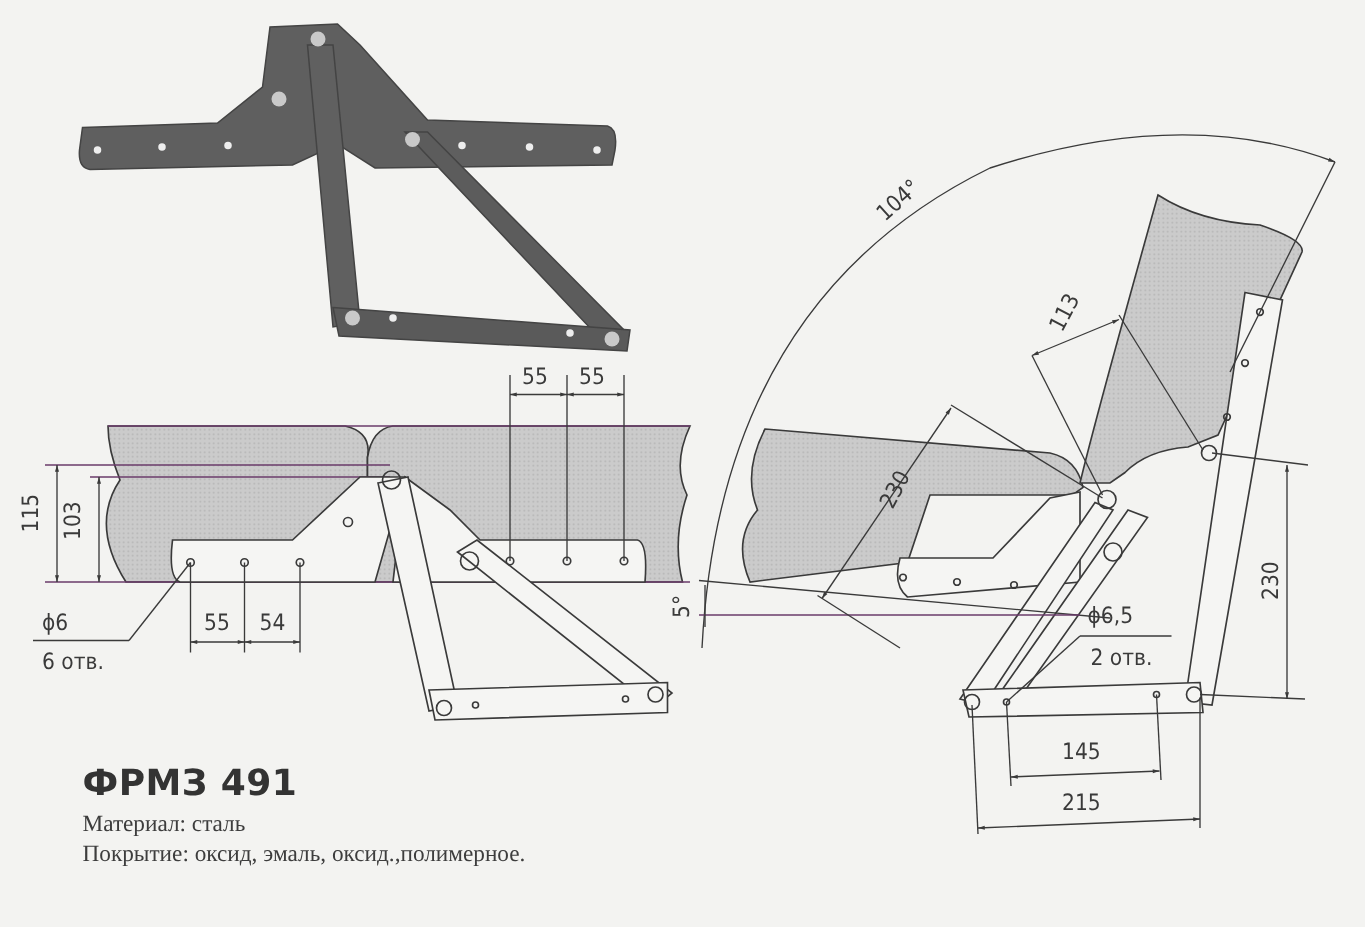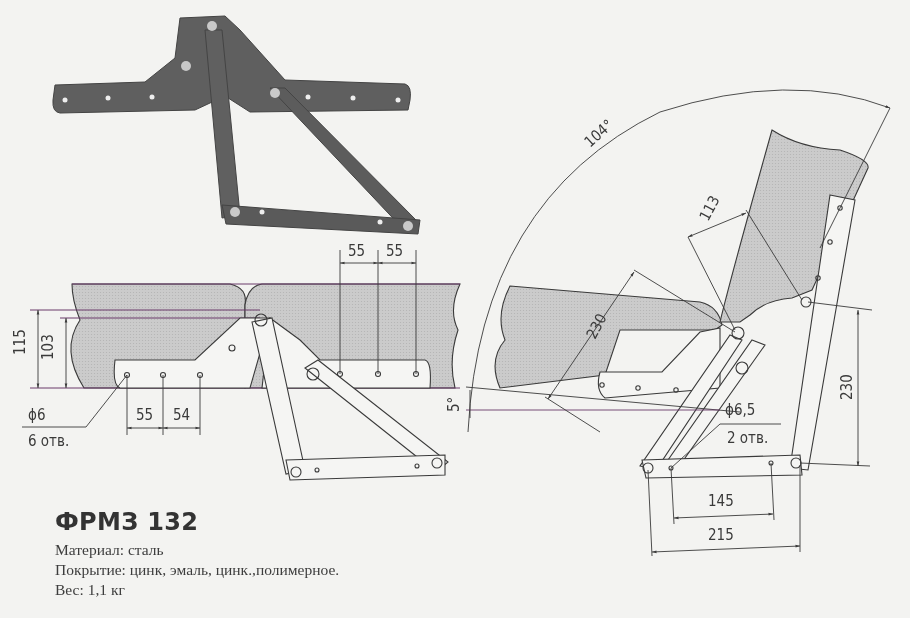--- a/index.html
+++ b/index.html
@@ -183,17 +183,16 @@
   <text class="dim" transform="translate(708,222) rotate(-62)">113</text>
   <text class="dim" transform="translate(595,340) rotate(-62)">230</text>
   <text class="dim" transform="translate(852,400) rotate(-90)">230</text>
   <text class="dim" x="725" y="415">ϕ6,5</text>
   <text class="dim" x="727" y="443">2 отв.</text>
   <text class="dim" x="708" y="506">145</text>
   <text class="dim" x="708" y="540">215</text>
 </svg>
 
 <div class="caption">
-  <div class="title">ФРМЗ 132</div>
+  <div class="title">ФРМЗ 491</div>
   <div class="spec">Материал: сталь</div>
-  <div class="spec">Покрытие: цинк, эмаль, цинк.,полимерное.</div>
-  <div class="spec">Вес: 1,1 кг</div>
+  <div class="spec">Покрытие: оксид, эмаль, оксид.,полимерное.</div>
 </div>
 
 </body></html>

